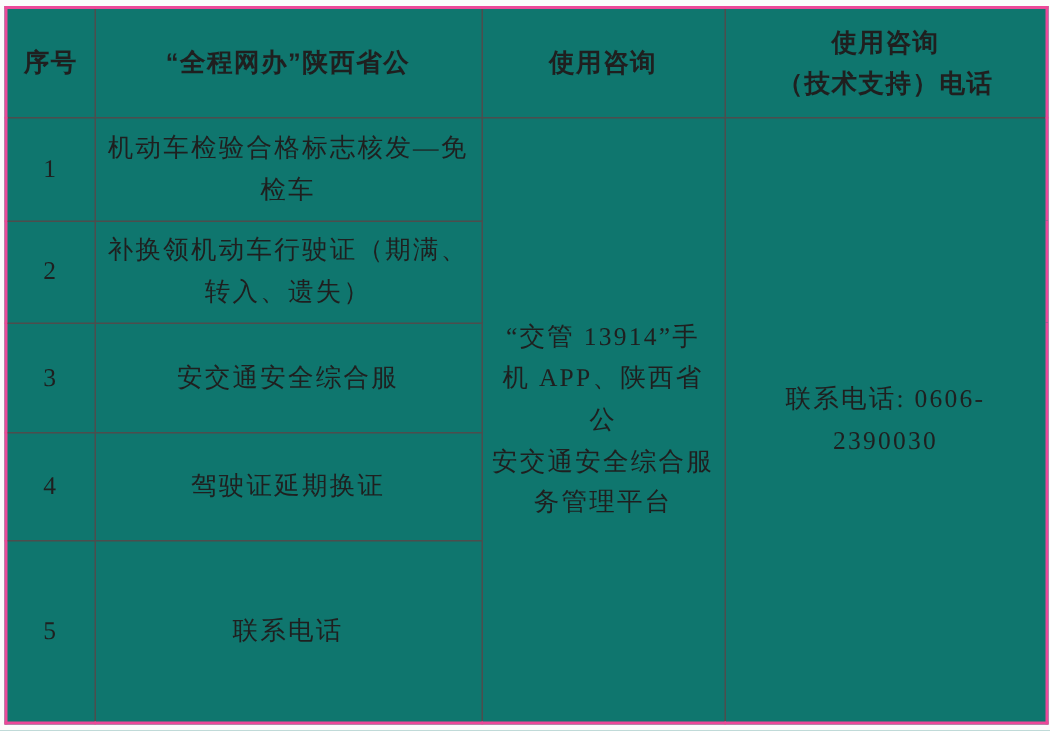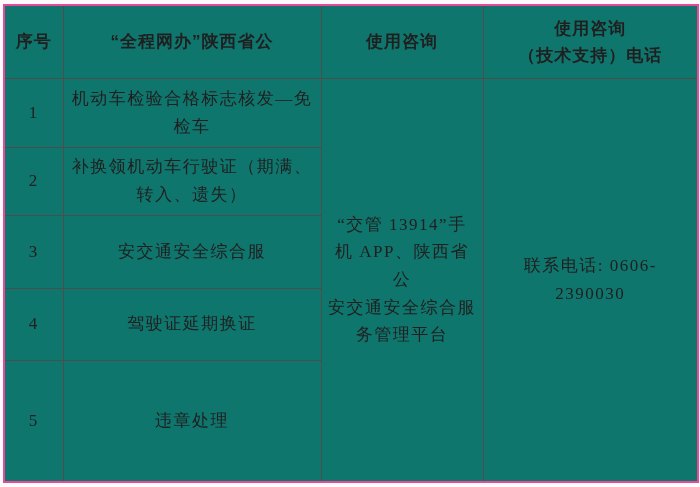--- a/index.html
+++ b/index.html
@@ -107,17 +107,17 @@
       <tr class="r3">
         <td class="seq-cell">3</td>
         <td>安交通安全综合服</td>
       </tr>
       <tr class="r4">
         <td class="seq-cell">4</td>
         <td>驾驶证延期换证</td>
       </tr>
       <tr class="r5">
         <td class="seq-cell">5</td>
-        <td>违章处理</td>
+        <td>联系电话</td>
       </tr>
     </tbody>
   </table>
 </div>
 
 </body></html>

